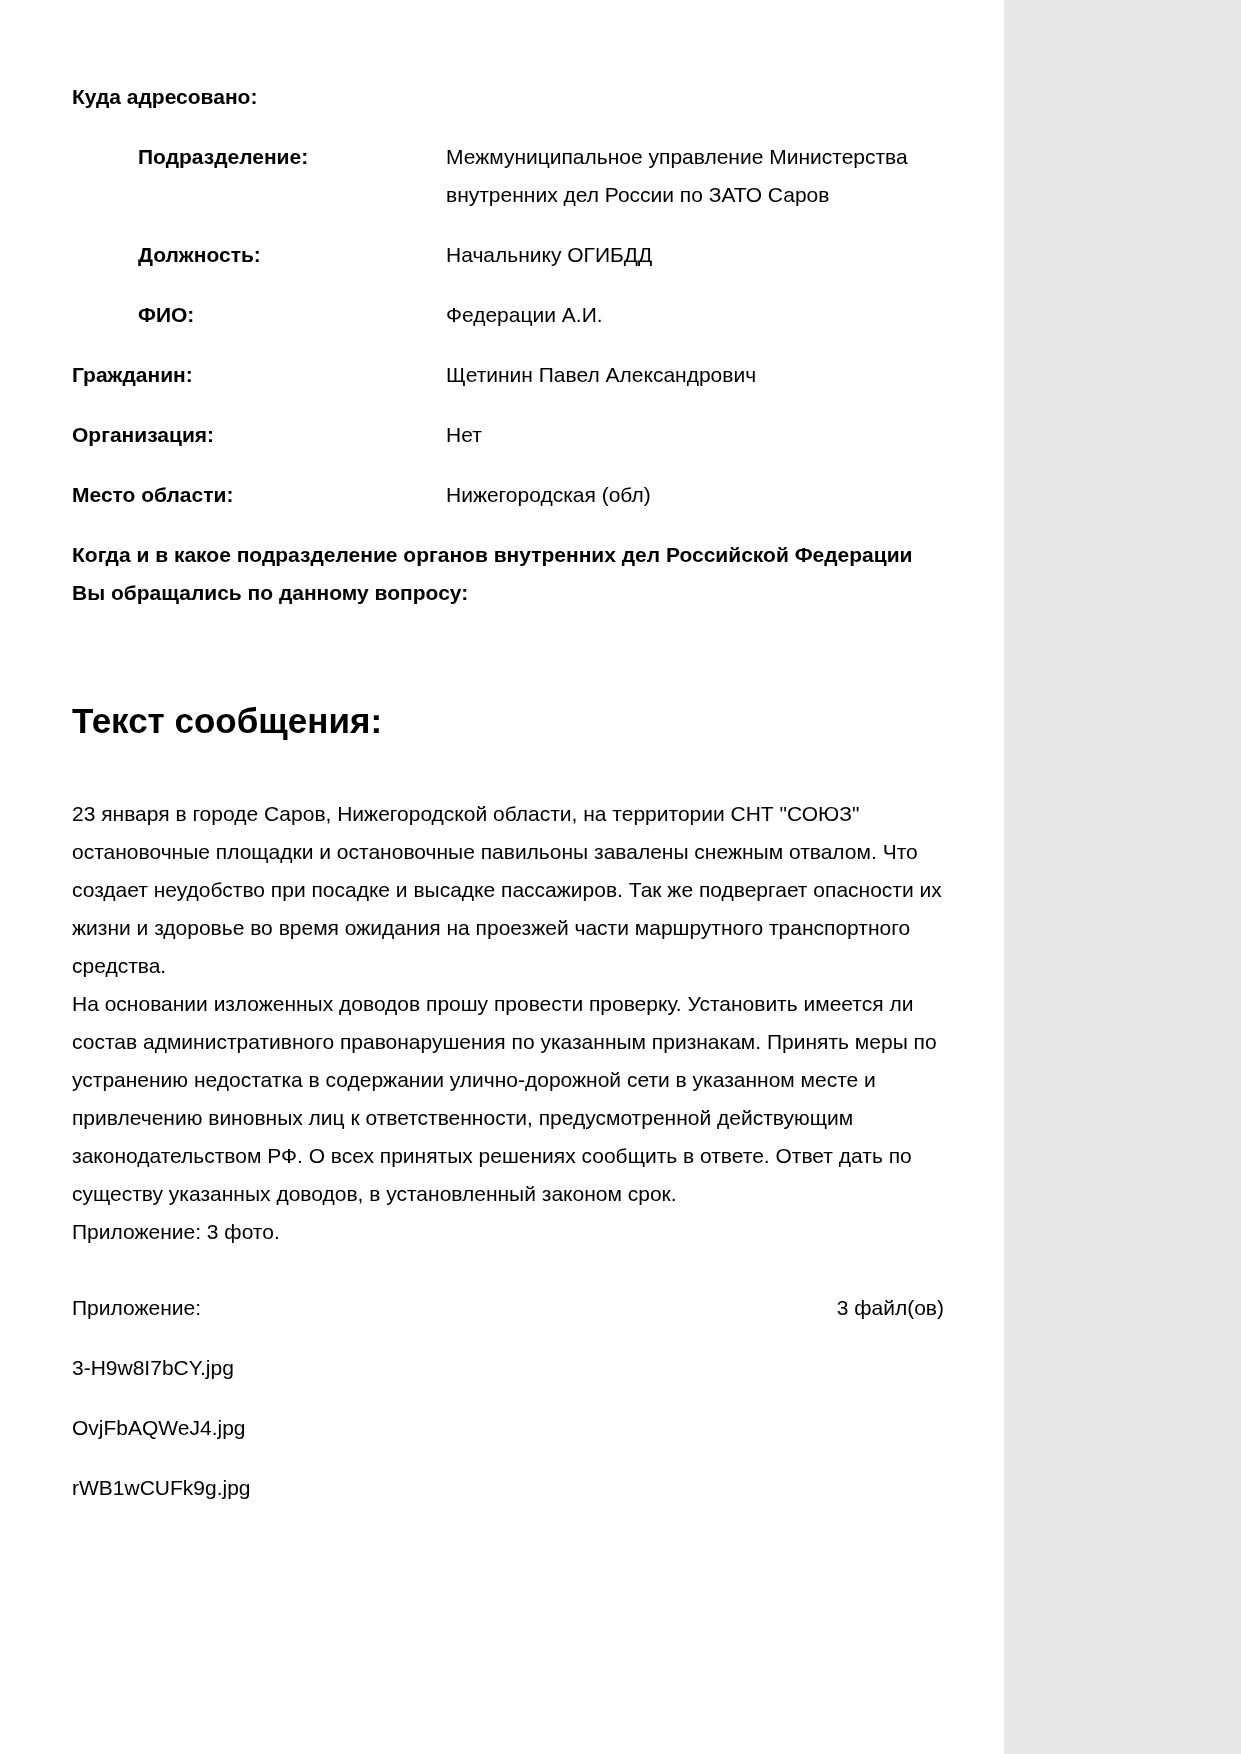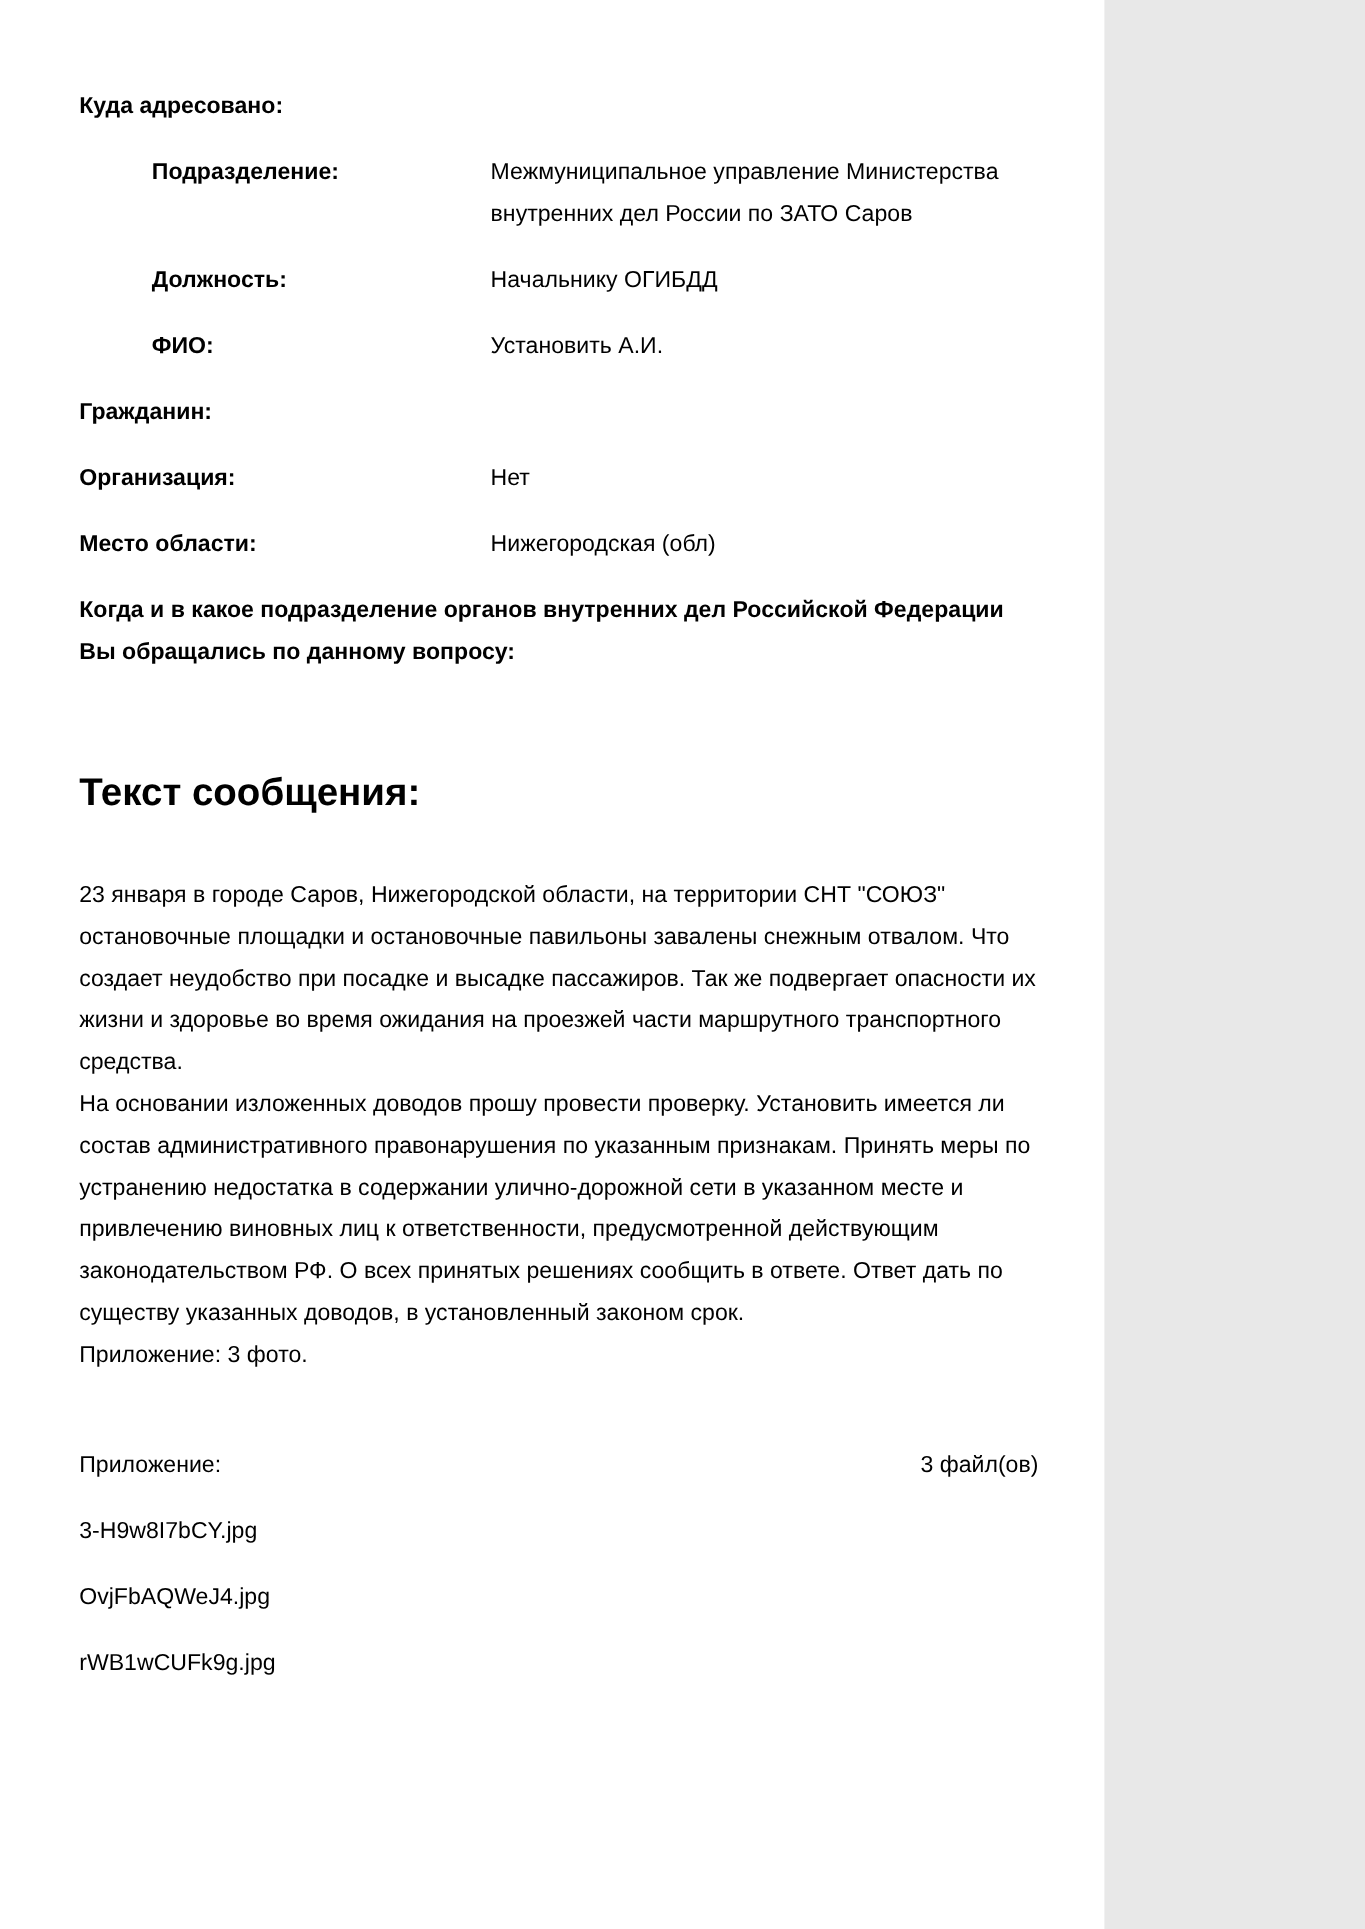--- a/index.html
+++ b/index.html
@@ -49,21 +49,21 @@
   }
   .message-body {
     margin-top: 54px;
     max-width: 1109px;
   }
   .message-body p { margin: 0; }
   .attachments-header {
     display: flex;
     justify-content: space-between;
     align-items: flex-start;
-    margin-top: 62px;
+    margin-top: 38px;
   }
   .attachment-files { margin-top: 20px; }
   .attachment-file { margin-top: 22px; }
 </style>
 </head>
 <body>
 
 <div class="page">
 
   <div class="addressed-heading">Куда адресовано:</div>
@@ -75,25 +75,26 @@
       <div class="field-value">Межмуниципальное управление Министерства внутренних дел России по ЗАТО Саров</div>
     </div>
 
     <div class="field-row indent">
       <div class="field-label">Должность:</div>
       <div class="field-value">Начальнику ОГИБДД</div>
     </div>
 
     <div class="field-row indent">
       <div class="field-label">ФИО:</div>
-      <div class="field-value">Установить А.И.</div>
+      <div class="field-value">Федерации А.И.</div>
     </div>
 
     <div class="field-row">
       <div class="field-label">Гражданин:</div>
+      <div class="field-value">Щетинин Павел Александрович</div>
     </div>
 
     <div class="field-row">
       <div class="field-label">Организация:</div>
       <div class="field-value">Нет</div>
     </div>
 
 
     <div class="field-row">
       <div class="field-label">Место области:</div>

